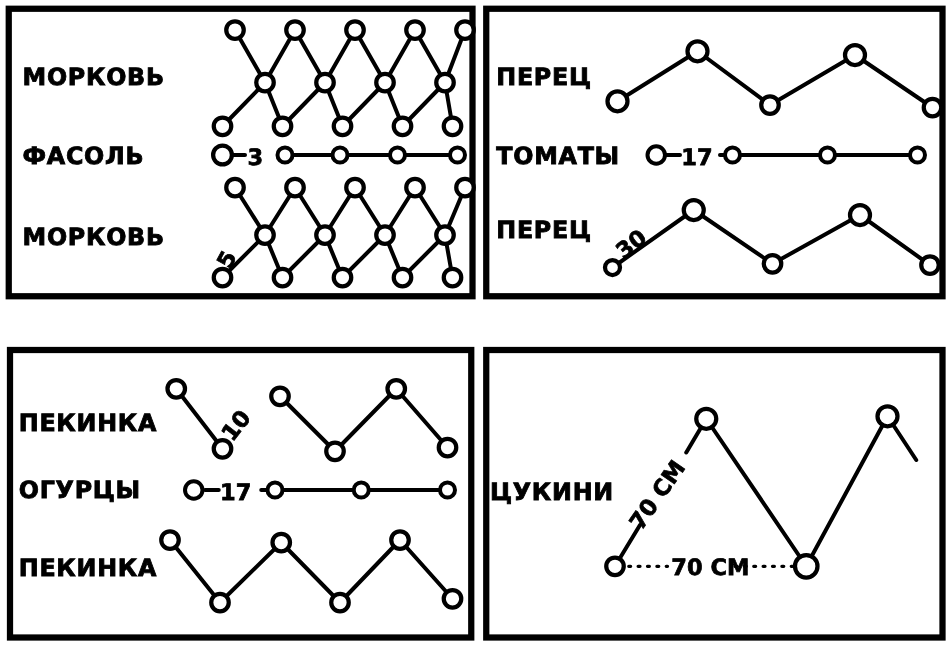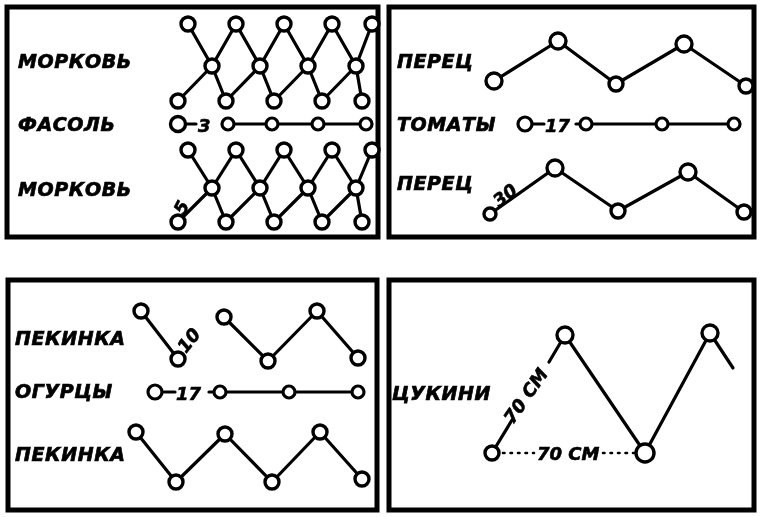--- a/index.html
+++ b/index.html
@@ -2,21 +2,21 @@
 <html><head>
 <meta charset="utf-8">
 <style>
   html,body{margin:0;padding:0;background:#ffffff;}
   body{
     width:761px;height:517px;
     font-family:"DejaVu Sans","Liberation Sans",sans-serif;
     position:relative;overflow:hidden;
     -webkit-font-smoothing:none;
   }
-  #stage{position:absolute;left:0;top:0;width:761px;height:517px;font-style:italic;}
+  #stage{position:absolute;left:0;top:0;width:761px;height:517px;}
   svg{display:block;}
   .panel-frame{fill:#ffffff;stroke:#000000;}
   .veg-label{
     font-family:"DejaVu Sans","Liberation Sans",sans-serif;
     font-weight:700;
     fill:#000000;
     font-size:19px;
     letter-spacing:0.6px;
     paint-order:stroke;
     stroke:#000;stroke-width:0.7px;

